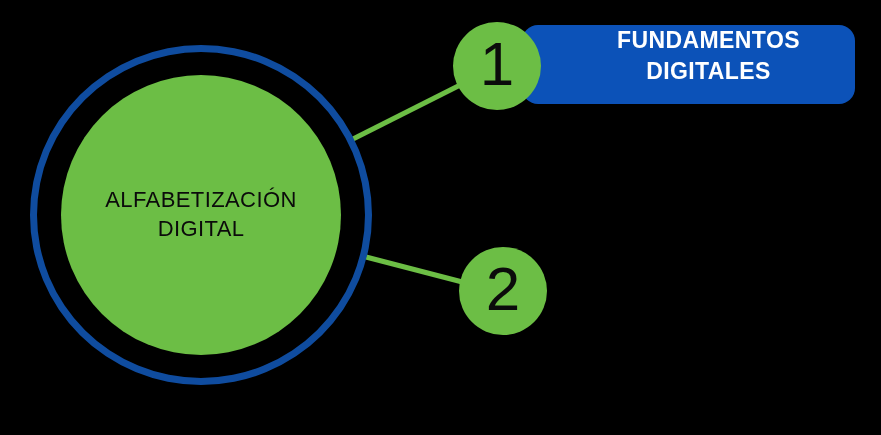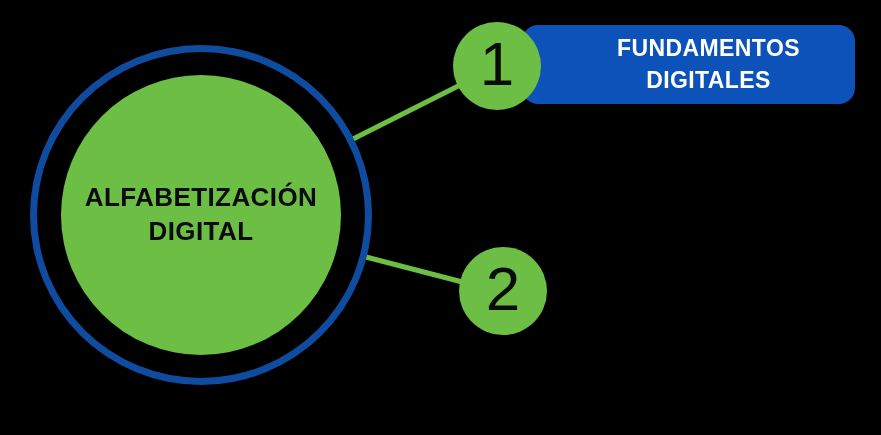--- a/index.html
+++ b/index.html
@@ -29,27 +29,27 @@
     display:flex;align-items:center;justify-content:center;
     background:transparent;
   }
   .center-circle{
     width:280px;height:280px;border-radius:50%;
     background:var(--green);
     display:flex;align-items:center;justify-content:center;
   }
   .center-label{
     width:262px;text-align:center;
-    font-size:26px;font-weight:700;color:var(--textDark);
+    font-size:22px;font-weight:400;color:var(--textDark);
     line-height:1.3;letter-spacing:0.4px;
   }
   .pill{
     position:absolute;height:79px;border-radius:16px;
     background:var(--pillBlue);
-    display:flex;align-items:center;justify-content:center;
+    display:flex;justify-content:center;
     padding-left:40px;
   }
   .pill-1{left:522px;right:26px;top:25px;}
   .pill-2{left:526px;right:26px;top:252px;}
   .pill-label{
     max-width:230px;text-align:center;
     font-size:23px;font-weight:700;color:var(--textLight);
     line-height:1.35;letter-spacing:0.4px;
   }
   .num-circle{

